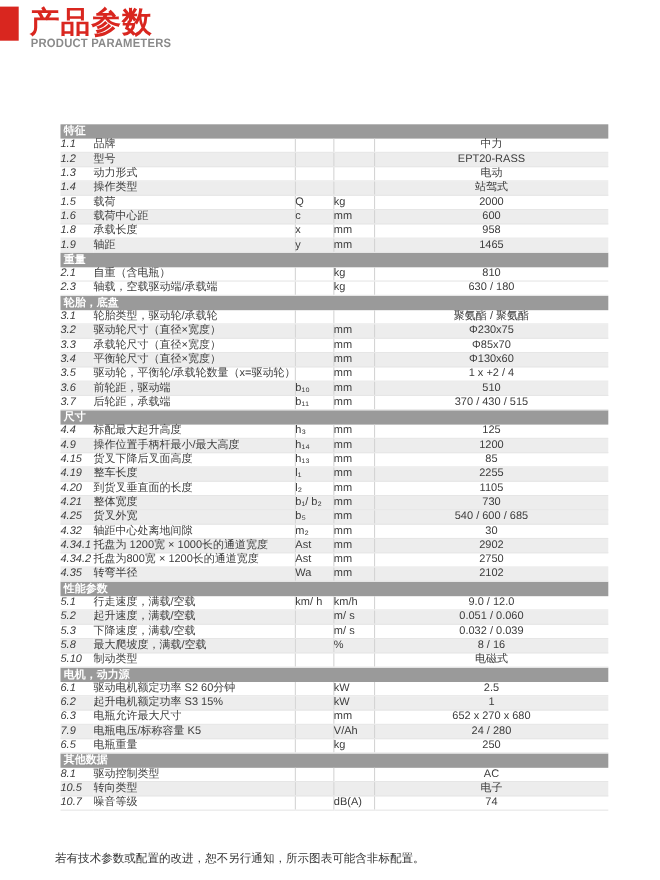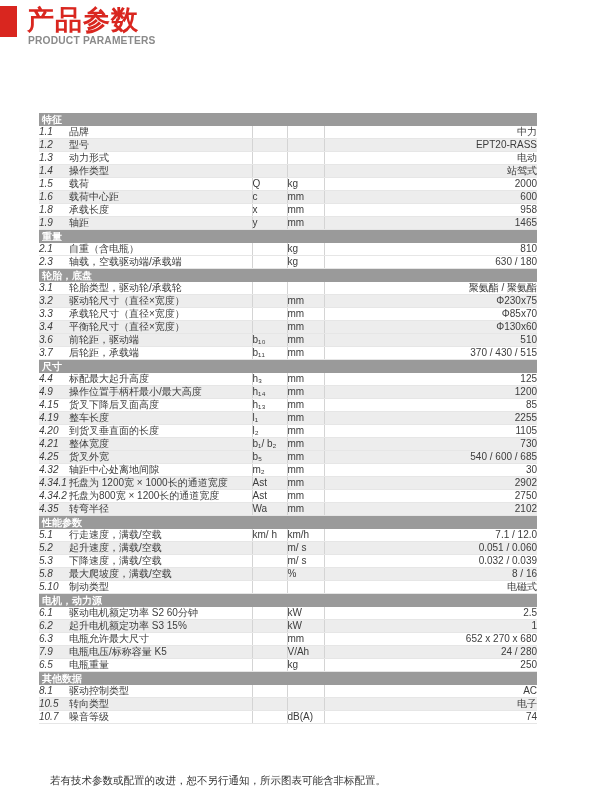--- a/index.html
+++ b/index.html
@@ -12,36 +12,36 @@
   .title-cn {
     position:absolute; left:27px; top:2px; font-size:27px; font-weight:bold;
     color:#d9261f; letter-spacing:1px; white-space:nowrap;
   }
   .title-en {
     position:absolute; left:28px; top:34px; font-size:11px; font-weight:bold;
     color:#8a8a8a; letter-spacing:0.2px; transform:scaleX(0.93); transform-origin:left center;
     white-space:nowrap;
   }
   table.params {
-    position:absolute; left:39px; top:113px; width:498px;
+    position:absolute; left:55px; top:113px; width:498px;
     border-collapse:collapse; table-layout:fixed;
   }
   tr.section-row td {
     background:#9a9a9a; color:#ffffff; font-weight:bold; font-size:10px;
     height:13px; line-height:13px; padding:0 0 0 3px; white-space:nowrap;
   }
   tr.data-row td {
     font-size:10px; color:#3c3c3c; height:12px; line-height:12px; padding:0;
     border-bottom:1px solid #e6e6e6; overflow:visible; white-space:nowrap;
   }
   tr.data-row.alt td { background:#ededed; }
   td.c-no   { padding-left:2px;font-style:italic; }
   td.c-desc { }
   td.c-sym, td.c-unit { border-left:1px solid #d4d4d4; padding-left:4px; }
-  td.c-val  { border-left:1px solid #d4d4d4; text-align:right;margin-top:20px; }
+  td.c-val  { border-left:1px solid #d4d4d4; text-align:center;margin-top:20px; }
   .note {
     position:absolute; left:50px; top:774px; font-size:10.5px; color:#333333; white-space:nowrap;
   }
 </style>
 </head>
 <body>
 
 <div class="red-square"></div>
 <div class="title-cn">产品参数</div>
 <div class="title-en">PRODUCT PARAMETERS</div>
@@ -155,20 +155,27 @@
         <td class="c-unit">mm</td>
         <td class="c-val">Φ85x70</td>
       </tr>
       <tr class="data-row alt">
         <td class="c-no">3.4</td>
         <td class="c-desc">平衡轮尺寸（直径×宽度）</td>
         <td class="c-sym"></td>
         <td class="c-unit">mm</td>
         <td class="c-val">Φ130x60</td>
       </tr>
+      <tr class="data-row">
+        <td class="c-no">3.5</td>
+        <td class="c-desc">驱动轮，平衡轮/承载轮数量（x=驱动轮）</td>
+        <td class="c-sym"></td>
+        <td class="c-unit">mm</td>
+        <td class="c-val">1 x +2 / 4</td>
+      </tr>
       <tr class="data-row alt">
         <td class="c-no">3.6</td>
         <td class="c-desc">前轮距，驱动端</td>
         <td class="c-sym">b₁₀</td>
         <td class="c-unit">mm</td>
         <td class="c-val">510</td>
       </tr>
       <tr class="data-row">
         <td class="c-no">3.7</td>
         <td class="c-desc">后轮距，承载端</td>
@@ -257,21 +264,21 @@
         <td class="c-val">2102</td>
       </tr>
       <tr class="section-row">
         <td colspan="5">性能参数</td>
       </tr>
       <tr class="data-row">
         <td class="c-no">5.1</td>
         <td class="c-desc">行走速度，满载/空载</td>
         <td class="c-sym">km/ h</td>
         <td class="c-unit">km/h</td>
-        <td class="c-val">7.1 / 12.0</td>
+        <td class="c-val">9.0 / 12.0</td>
       </tr>
       <tr class="data-row alt">
         <td class="c-no">5.2</td>
         <td class="c-desc">起升速度，满载/空载</td>
         <td class="c-sym"></td>
         <td class="c-unit">m/ s</td>
         <td class="c-val">0.051 / 0.060</td>
       </tr>
       <tr class="data-row">
         <td class="c-no">5.3</td>

